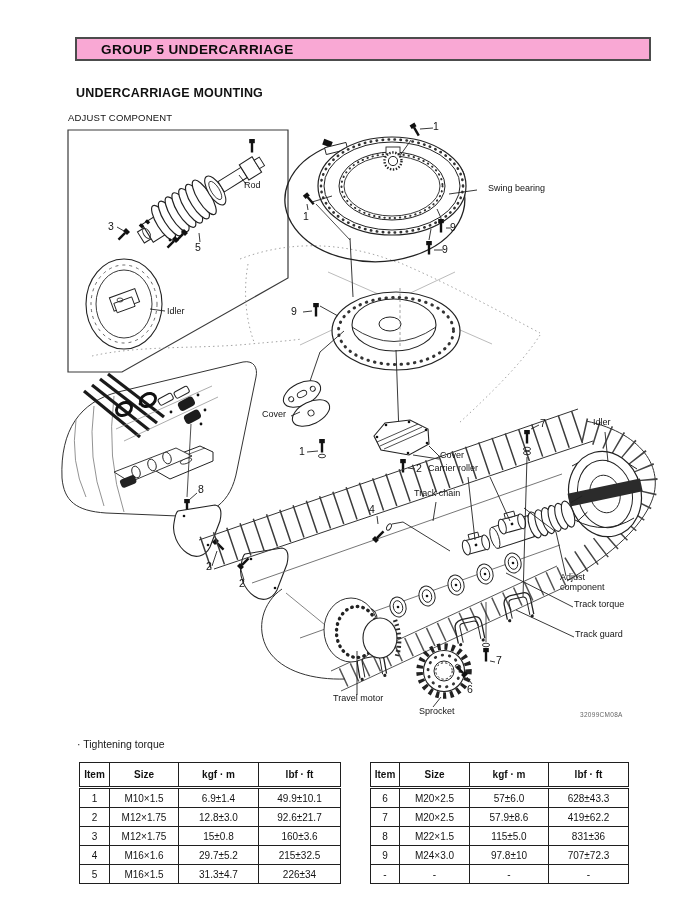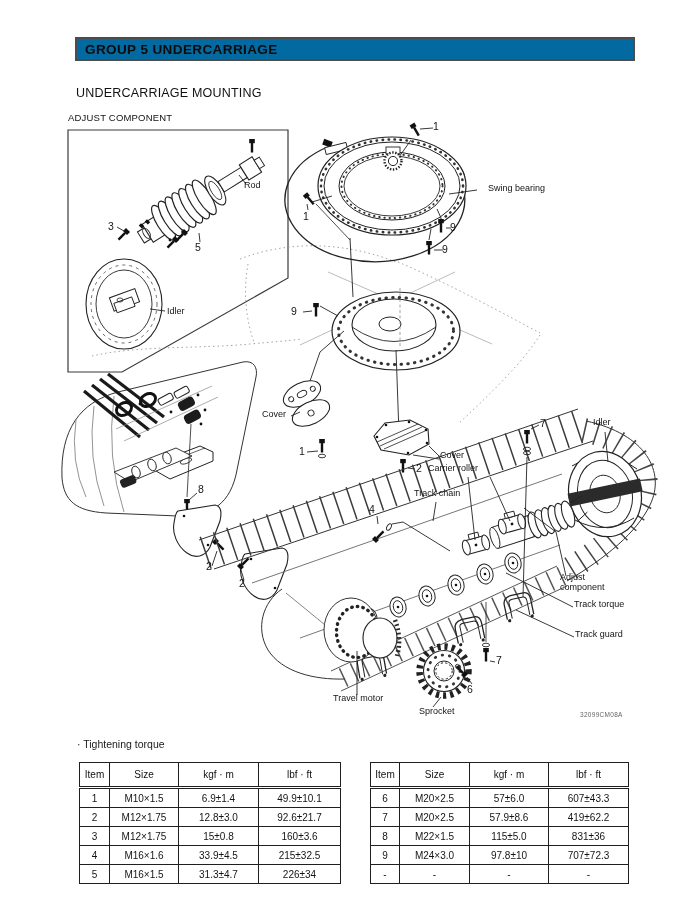--- a/index.html
+++ b/index.html
@@ -1,32 +1,32 @@
 <!DOCTYPE html>
 <html><head>
 <meta charset="utf-8">
 <style>
   html,body{margin:0;padding:0;background:#e8e8e8;}
   .page{position:relative;width:699px;height:921px;background:#ffffff;margin:0 auto;
         font-family:"Liberation Sans", sans-serif;color:#111;overflow:hidden;}
   .group-bar{position:absolute;left:75px;top:37px;width:548px;height:20px;
-        background:#0369a1;border:2px solid #4c4c4c;display:flex;align-items:center;
-        padding-left:8px;font-size:13.5px;font-weight:bold;letter-spacing:.4px;color:#0c0c0c;}
-  .section-title{position:absolute;left:76px;top:86px;font-size:12.5px;font-weight:normal;letter-spacing:.2px;}
+        background:#f9a8d4;border:2px solid #4c4c4c;display:flex;align-items:center;
+        padding-left:24px;font-size:13.5px;font-weight:bold;letter-spacing:.4px;color:#0c0c0c;}
+  .section-title{position:absolute;left:76px;top:86px;font-size:12.5px;font-weight:bold;letter-spacing:.2px;}
   .inset-caption{position:absolute;left:68px;top:112px;font-size:9.5px;letter-spacing:.2px;}
   .art{position:absolute;left:0;top:0;}
   .lbl{position:absolute;font-size:9px;line-height:1.1;white-space:nowrap;color:#141414;}
   .lbl.two{white-space:pre-line;}
   .cnum{position:absolute;font-size:10.5px;color:#141414;}
   .figcode{position:absolute;font-size:6.5px;color:#666;letter-spacing:.3px;}
   .torque-heading{position:absolute;left:77px;top:738px;font-size:10.5px;color:#1a1a1a;}
   table.torque{position:absolute;border-collapse:collapse;table-layout:fixed;
         background:#fff;border:1.6px solid #1f1f1f;font-size:10px;}
   table.torque th{border:1px solid #1f1f1f;border-bottom:3px double #1f1f1f;height:23px;
-        font-weight:normal;text-align:center;padding:0 1px;}
+        font-weight:bold;text-align:center;padding:0 1px;}
   table.torque td{border:1px solid #1f1f1f;height:18px;text-align:center;padding:0 1px;color:#141414;}
 </style>
 </head>
 <body>
 
 <div class="page">
 
   <div class="group-bar">
     <span>GROUP 5 UNDERCARRIAGE</span>
   </div>
@@ -411,21 +411,21 @@
         </tr>
         <tr>
           <td>3</td>
           <td>M12×1.75</td>
           <td>15±0.8</td>
           <td>160±3.6</td>
         </tr>
         <tr>
           <td>4</td>
           <td>M16×1.6</td>
-          <td>33.9±4.5</td>
+          <td>29.7±5.2</td>
           <td>215±32.5</td>
         </tr>
         <tr>
           <td>5</td>
           <td>M16×1.5</td>
           <td>31.3±4.7</td>
           <td>226±34</td>
         </tr>
       </tbody>
   </table>
@@ -443,21 +443,21 @@
         <th>Size</th>
         <th>kgf · m</th>
         <th>lbf · ft</th>
       </tr>
     </thead>
     <tbody>
         <tr>
           <td>6</td>
           <td>M20×2.5</td>
           <td>57±6.0</td>
-          <td>607±43.3</td>
+          <td>628±43.3</td>
         </tr>
         <tr>
           <td>7</td>
           <td>M20×2.5</td>
           <td>57.9±8.6</td>
           <td>419±62.2</td>
         </tr>
         <tr>
           <td>8</td>
           <td>M22×1.5</td>

